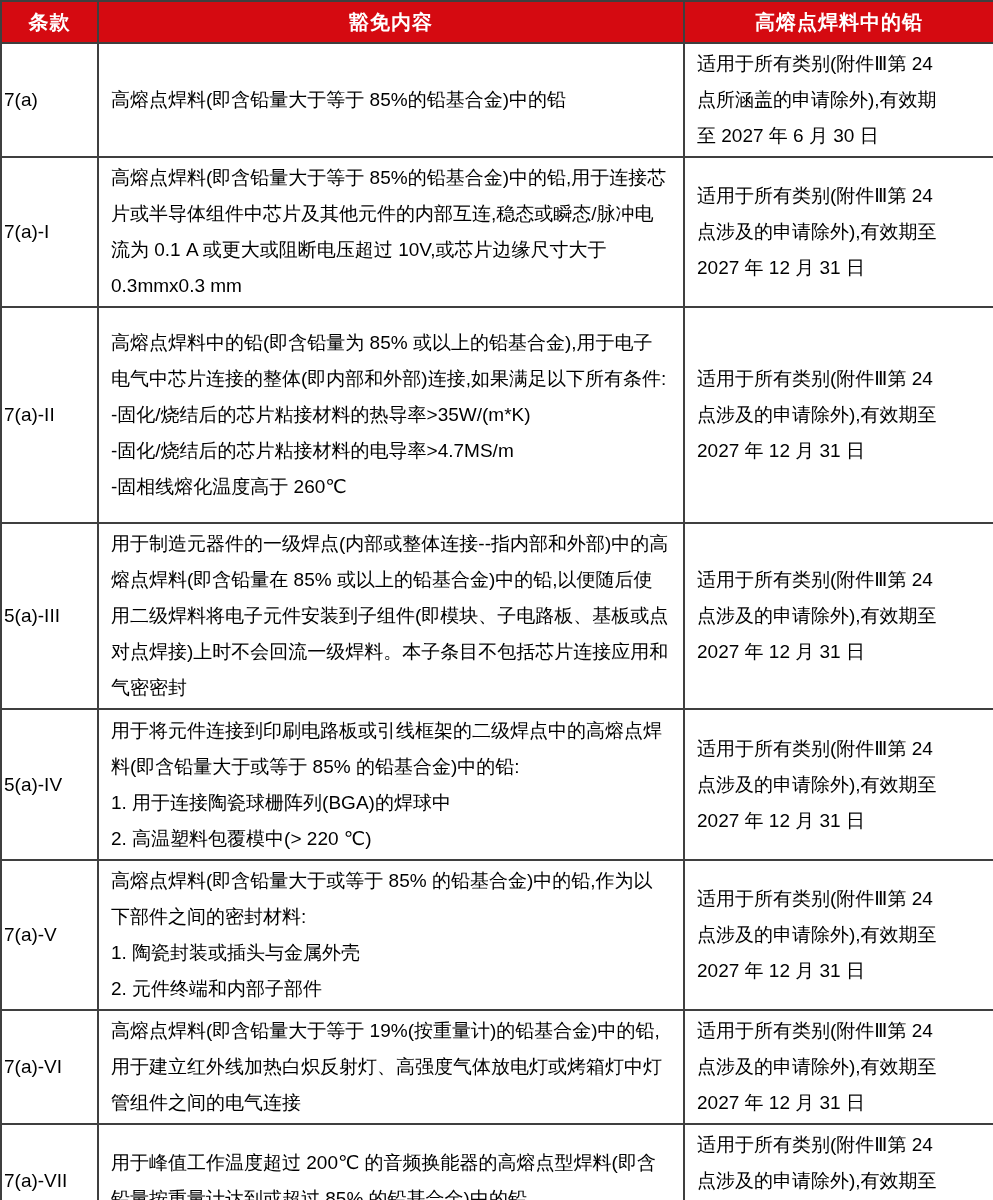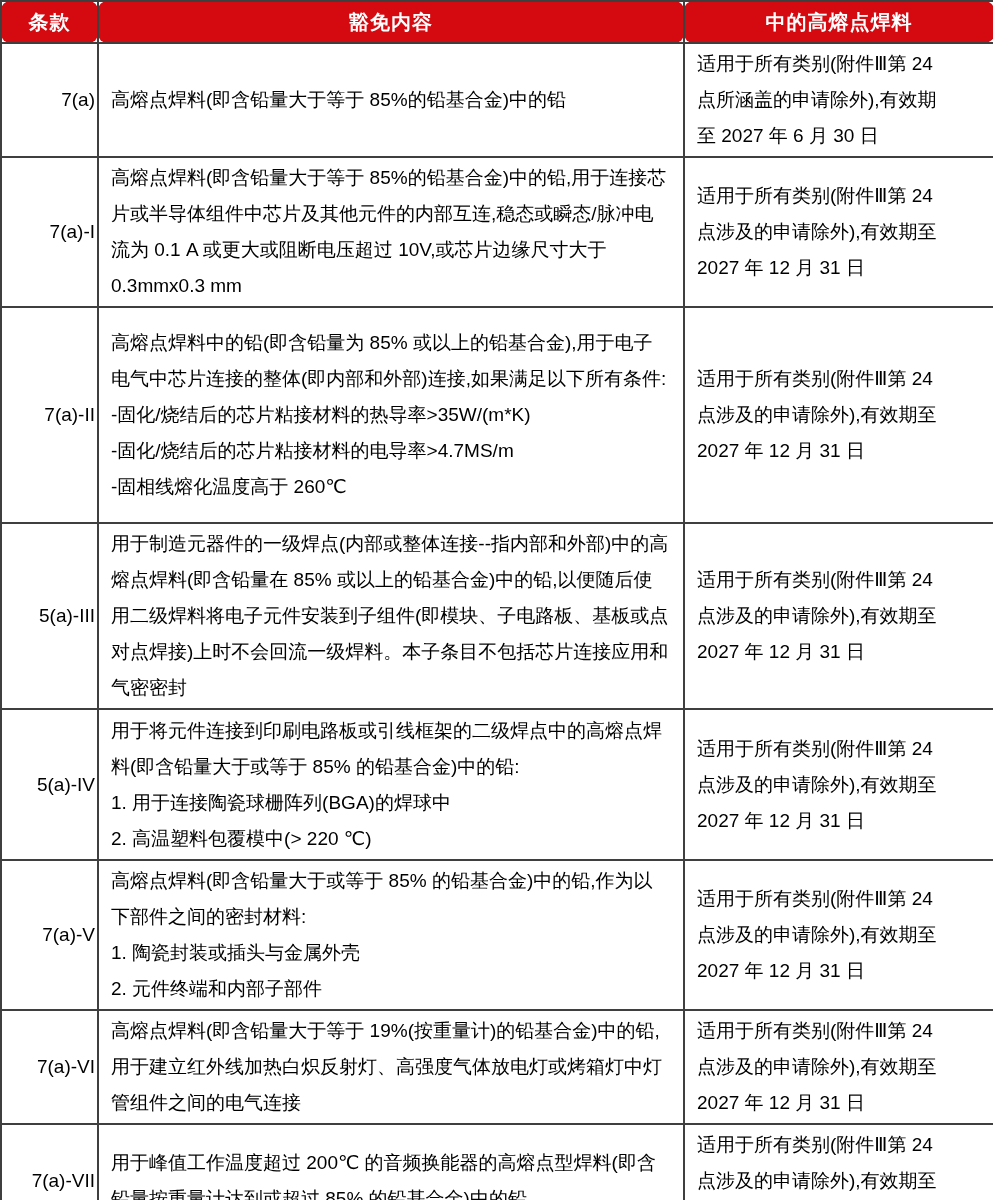--- a/index.html
+++ b/index.html
@@ -28,30 +28,29 @@
   .tbl thead th {
     background: var(--header-bg, #d50a11);
     color: var(--header-text, #ffffff);
     font-size: 20px;
     font-weight: bold;
     height: 42px;
     text-align: center;
     vertical-align: middle;
     padding: 2px 2px;
     letter-spacing: 1px;
-    border-radius: 9px;
   }
   .tbl tbody td {
     font-size: 19px;
     line-height: 36px;
     vertical-align: middle;
     border-radius: 30px;
   }
   td.clause {
-    text-align: right;
+    text-align: left;
     padding: 2px 2px;
   }
   td.content, td.scope {
     text-align: left;
     padding: 2px 12px;
     white-space: pre-line;
   }
   
   .tbl tbody tr:nth-child(1) { height: 105px; }
   .tbl tbody tr:nth-child(2) { height: 145px; }
@@ -68,21 +67,21 @@
 <table class="tbl">
   <colgroup>
     <col class="c1">
     <col class="c2">
     <col class="c3">
   </colgroup>
   <thead>
     <tr>
       <th>条款</th>
       <th>豁免内容</th>
-      <th>中的高熔点焊料</th>
+      <th>高熔点焊料中的铅</th>
     </tr>
   </thead>
   <tbody>
     <tr>
       <td class="clause">7(a)</td>
       <td class="content">高熔点焊料(即含铅量大于等于 85%的铅基合金)中的铅</td>
       <td class="scope">适用于所有类别(附件Ⅲ第 24
 点所涵盖的申请除外),有效期
 至 2027 年 6 月 30 日</td>
     </tr>

